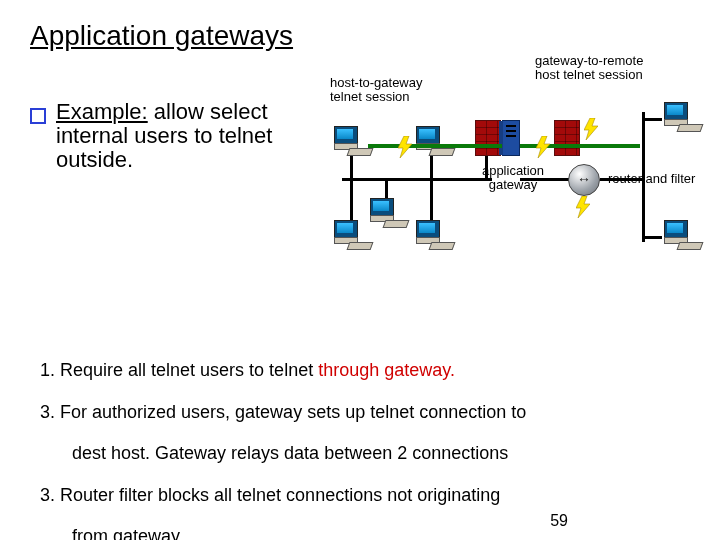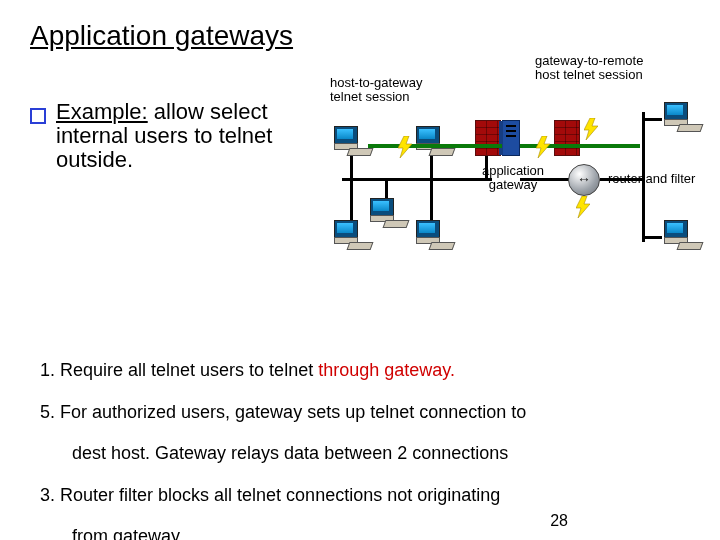--- a/index.html
+++ b/index.html
@@ -266,21 +266,21 @@
         <div class="cpu"></div>
         <div class="kb"></div>
       </div>
 
   </div>
 
   <div class="numbered">
     <div class="n">
       <span>1. Require all telnet users to telnet </span><span class="red">through gateway.</span>
     </div>
-    <div class="n">5. For authorized users, gateway sets up telnet connection to</div>
+    <div class="n">3. For authorized users, gateway sets up telnet connection to</div>
     <div class="n indent">dest host. Gateway relays data between 2 connections</div>
     <div class="n">3. Router filter blocks all telnet connections not originating</div>
     <div class="n indent">from gateway.</div>
   </div>
 
-  <div class="pagenum">28</div>
+  <div class="pagenum">59</div>
 
 </div>
 
 </body></html>

